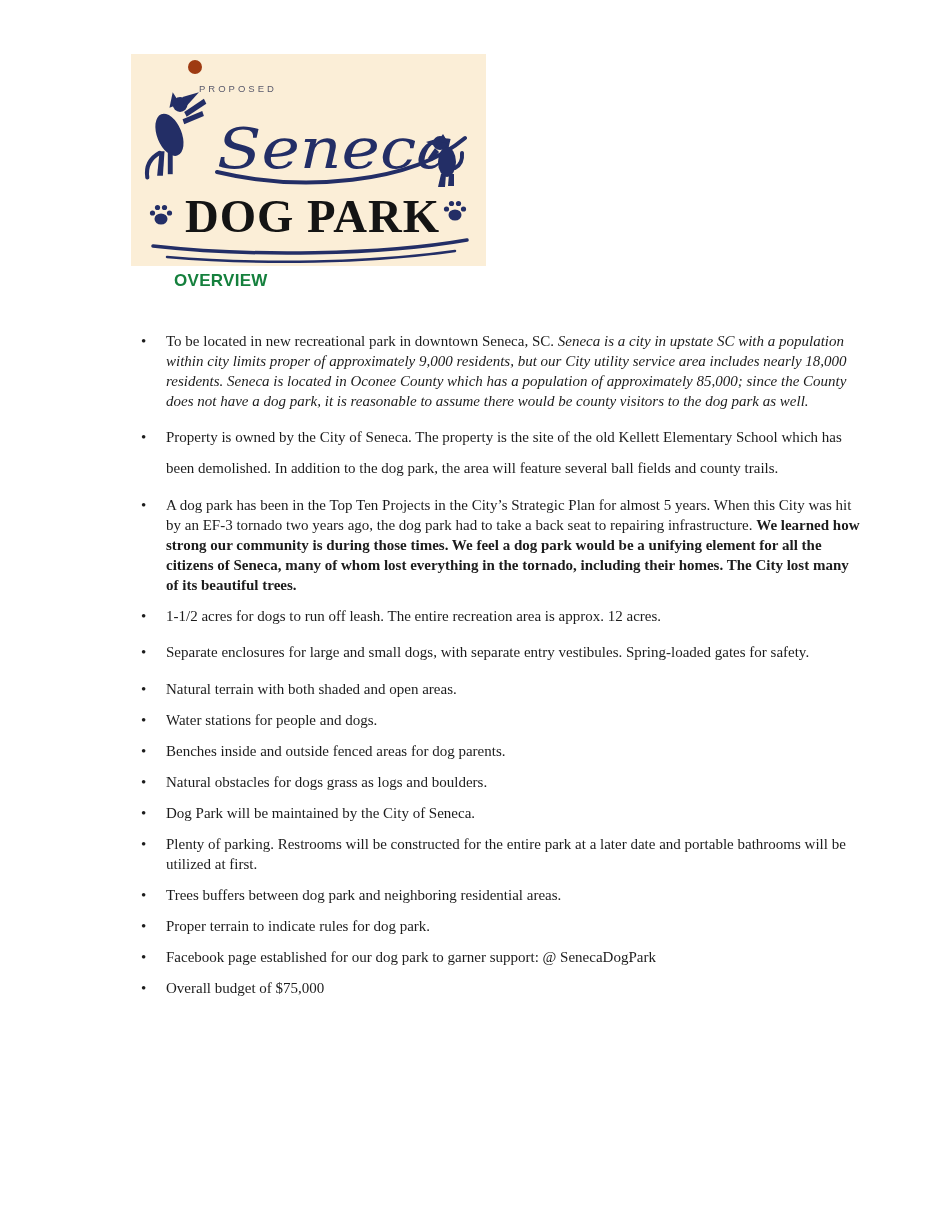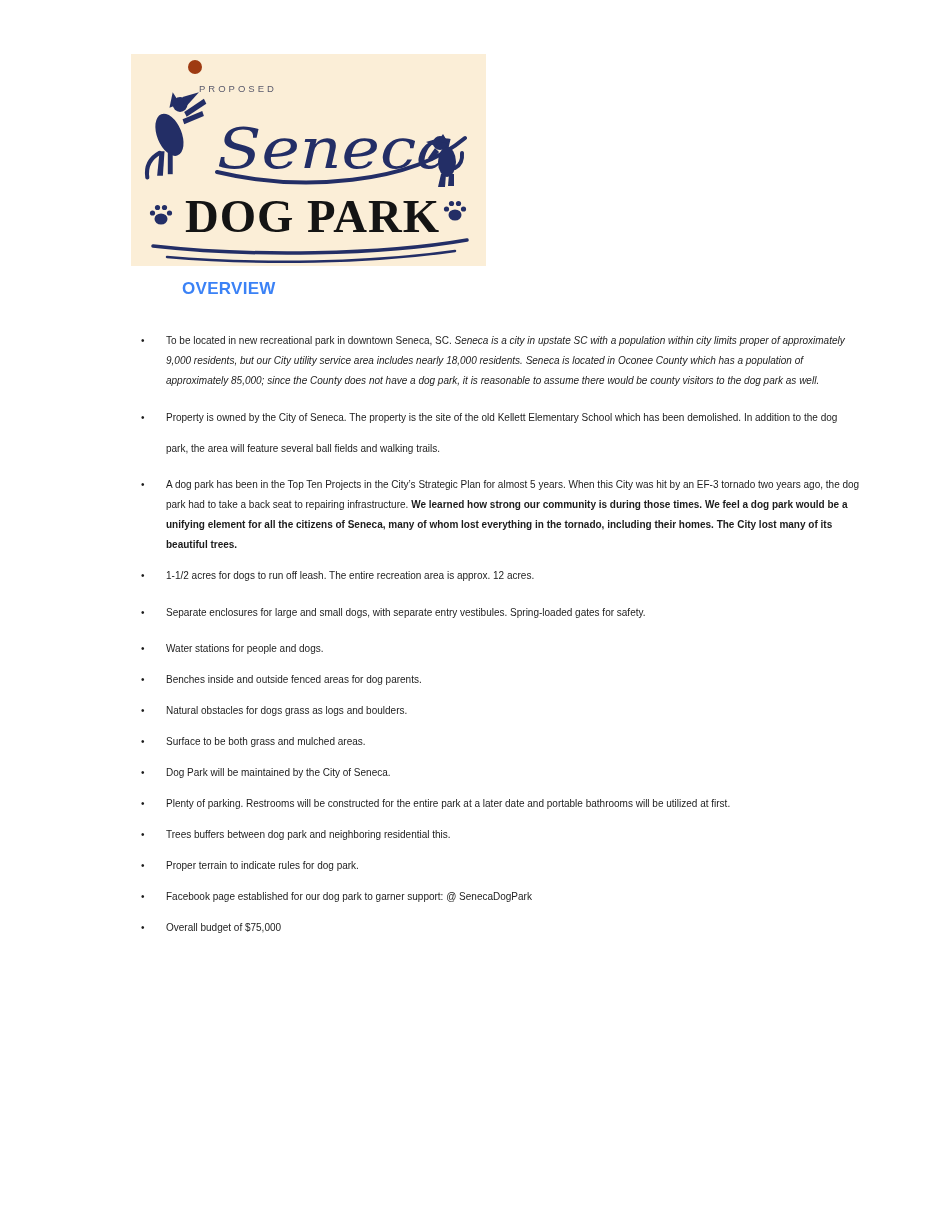--- a/index.html
+++ b/index.html
@@ -17,41 +17,42 @@
     left: 131px;
     top: 11px;
     width: 355px;
     height: 212px;
     margin-top: 43px;
   }
   .heading {
     position: absolute;
     left: 166px;
     top: 263px;
-    margin: 16px;
+    margin: 8px;
     font-size: 17px;
     font-weight: bold;
     letter-spacing: 0.3px;
-    color: #3b82f6;
+    color: #15803d;
   }
   .bullets {
     position: absolute;
     left: 140px;
     top: 331px;
     width: 720px;
     margin: 0;
     padding: 0;
     list-style: none;
   }
   .bullets li {
     position: relative;
     padding-left: 26px;
     margin: 0 0 11px 0;
-    font-size: 10px;
+    font-size: 15px;
     line-height: 20px;
+    font-family: Liberation Serif, serif;
   }
   .bullets li::before {
     content: "\2022";
     position: absolute;
     left: 1px;
     top: 0;
   }
   .bullets li.loose { line-height: 31px; }
   .run-i { font-style: italic; }
   .run-b { font-weight: bold; }
@@ -126,29 +127,29 @@
 
       <path d="M22,192 C120,203 250,201 336,186" stroke="#232e66" stroke-width="3.5" fill="none" stroke-linecap="round"></path>
       <path d="M36,203 C130,211 240,209 324,197" stroke="#232e66" stroke-width="2.5" fill="none" stroke-linecap="round"></path>
     </svg>
   </div>
 
   <h1 class="heading">OVERVIEW</h1>
 
   <ul class="bullets">
       <li><span>To be located in new recreational park in downtown Seneca, SC.  </span><span class="run-i">Seneca is a city in upstate SC with a population within city limits proper of approximately 9,000 residents, but our City utility service area includes nearly 18,000 residents.  Seneca is located in Oconee County which has a population of approximately 85,000; since the County does not have a dog park, it is reasonable to assume there would be county visitors to the dog park as well.</span></li>
-      <li class="loose"><span>Property is owned by the City of Seneca. The property is the site of the old Kellett Elementary School which has been demolished.  In addition to the dog park, the area will feature several ball fields and walking trails.</span></li>
+      <li class="loose"><span>Property is owned by the City of Seneca. The property is the site of the old Kellett Elementary School which has been demolished.  In addition to the dog park, the area will feature several ball fields and county trails.</span></li>
       <li><span>A dog park has been in the Top Ten Projects in the City’s Strategic Plan for almost 5 years. When this City was hit by an EF-3 tornado two years ago, the dog park had to take a back seat to repairing infrastructure.  </span><span class="run-b">We learned how strong our community is during those times.  We feel a dog park would be a unifying element for all the citizens of Seneca, many of whom lost everything in the tornado, including their homes.  The City lost many of its beautiful trees.</span></li>
       <li><span>1-1/2 acres for dogs to run off leash.  The entire recreation area is approx. 12 acres.</span></li>
       <li class="loose"><span>Separate enclosures for large and small dogs, with separate entry vestibules. Spring-loaded gates for safety.</span></li>
+      <li><span>Natural terrain with both shaded and open areas.</span></li>
       <li><span>Water stations for people and dogs.</span></li>
       <li><span>Benches inside and outside fenced areas for dog parents.</span></li>
       <li><span>Natural obstacles for dogs grass as logs and boulders.</span></li>
-      <li><span>Surface to be both grass and mulched areas.</span></li>
       <li><span>Dog Park will be maintained by the City of Seneca.</span></li>
       <li><span>Plenty of parking. Restrooms will be constructed for the entire park at a later date and portable bathrooms will be utilized at first.</span></li>
-      <li><span>Trees buffers between dog park and neighboring residential this.</span></li>
+      <li><span>Trees buffers between dog park and neighboring residential areas.</span></li>
       <li><span>Proper terrain to indicate rules for dog park.</span></li>
       <li><span>Facebook page established for our dog park to garner support:  @ SenecaDogPark</span></li>
       <li><span>Overall budget of $75,000</span></li>
     </ul>
 
 </div>
 
 </body></html>

